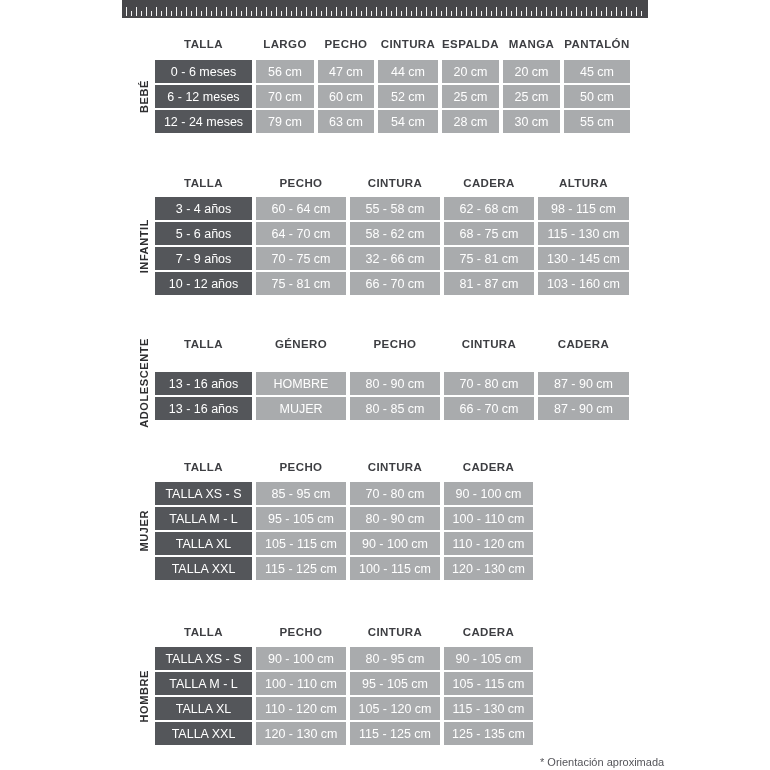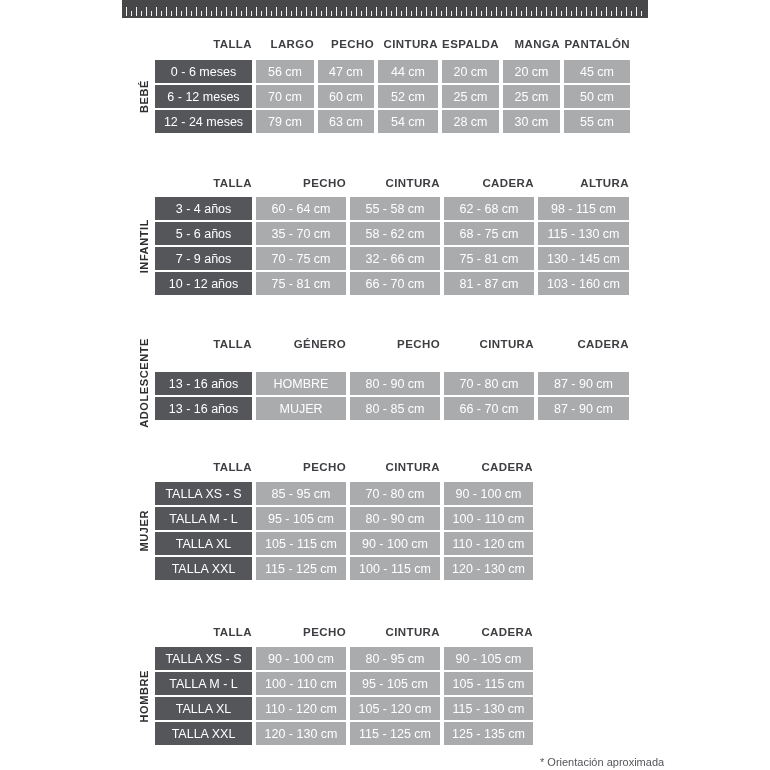--- a/index.html
+++ b/index.html
@@ -9,21 +9,21 @@
   }
   
   .ruler{position:absolute;left:122px;top:0;width:526px;height:18px;background:var(--ruler,#47474a);}
   .ruler .ticks-minor{position:absolute;left:4px;right:3px;bottom:2px;height:5px;
     background:repeating-linear-gradient(90deg,#f4f4f4 0 1px,transparent 1px 5px);}
   .ruler .ticks-major{position:absolute;left:4px;right:3px;bottom:2px;height:9px;
     background:repeating-linear-gradient(90deg,#f4f4f4 0 1px,transparent 1px 10px);}
 
   .size-table{position:absolute;left:155px;}
   .thead{display:grid;column-gap:4px;height:16px;align-items:center;}
-  .th{font-size:11.5px;color:var(--header-text,#3d3e42);text-align:right;
+  .th{font-size:11.5px;color:var(--header-text,#3d3e42);text-align:center;
       letter-spacing:.4px;font-weight:bold;white-space:nowrap;}
   .tbody{display:grid;column-gap:4px;row-gap:2px;grid-auto-rows:23px;}
   .cell{display:flex;align-items:center;justify-content:center;font-size:12.5px;
         color:var(--cell-text,#ffffff);white-space:nowrap;}
   .cell-dark{background:var(--talla-cell,#54565a);}
   .cell-light{background:var(--data-cell,#a9abad);}
 
   .vlabel{position:absolute;left:136px;width:16px;display:flex;align-items:center;justify-content:center;}
   .vlabel span{writing-mode:vertical-rl;transform:rotate(180deg);font-weight:bold;
        font-size:11px;letter-spacing:.6px;color:var(--section-label,#2e2e30);white-space:nowrap;}
@@ -82,21 +82,21 @@
           <span class="th">CADERA</span>
           <span class="th">ALTURA</span>
         </div>
         <div class="tbody" style="grid-template-columns: 97px 90px 90px 90px 91px; margin-top: 6px;">
           <div class="cell cell-dark">3 - 4 años</div>
           <div class="cell cell-light">60 - 64 cm</div>
           <div class="cell cell-light">55 - 58 cm</div>
           <div class="cell cell-light">62 - 68 cm</div>
           <div class="cell cell-light">98 - 115 cm</div>
           <div class="cell cell-dark">5 - 6 años</div>
-          <div class="cell cell-light">35 - 70 cm</div>
+          <div class="cell cell-light">64 - 70 cm</div>
           <div class="cell cell-light">58 - 62 cm</div>
           <div class="cell cell-light">68 - 75 cm</div>
           <div class="cell cell-light">115 - 130 cm</div>
           <div class="cell cell-dark">7 - 9 años</div>
           <div class="cell cell-light">70 - 75 cm</div>
           <div class="cell cell-light">32 - 66 cm</div>
           <div class="cell cell-light">75 - 81 cm</div>
           <div class="cell cell-light">130 - 145 cm</div>
           <div class="cell cell-dark">10 - 12 años</div>
           <div class="cell cell-light">75 - 81 cm</div>

